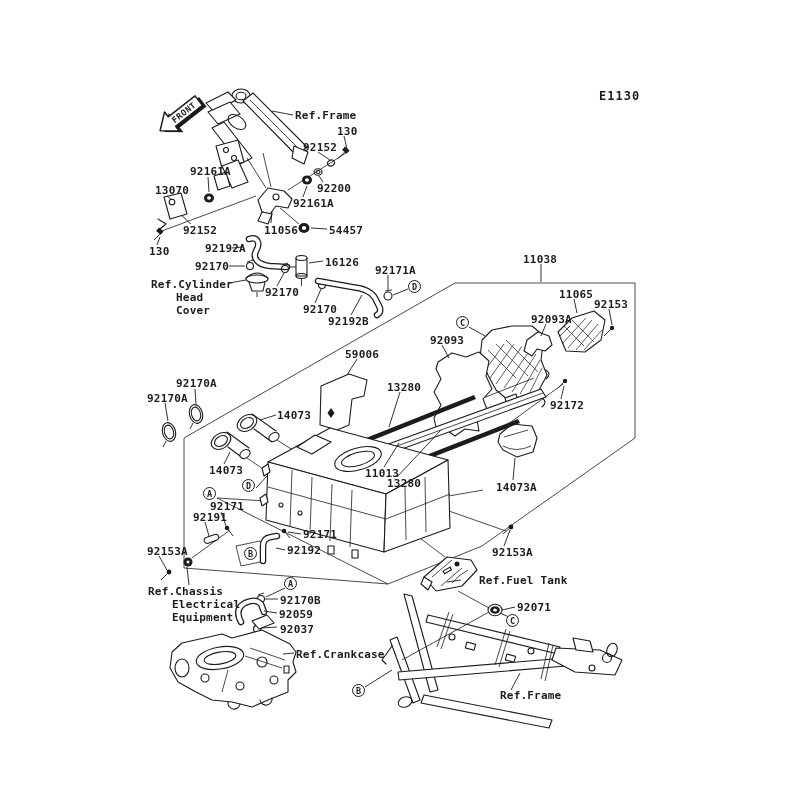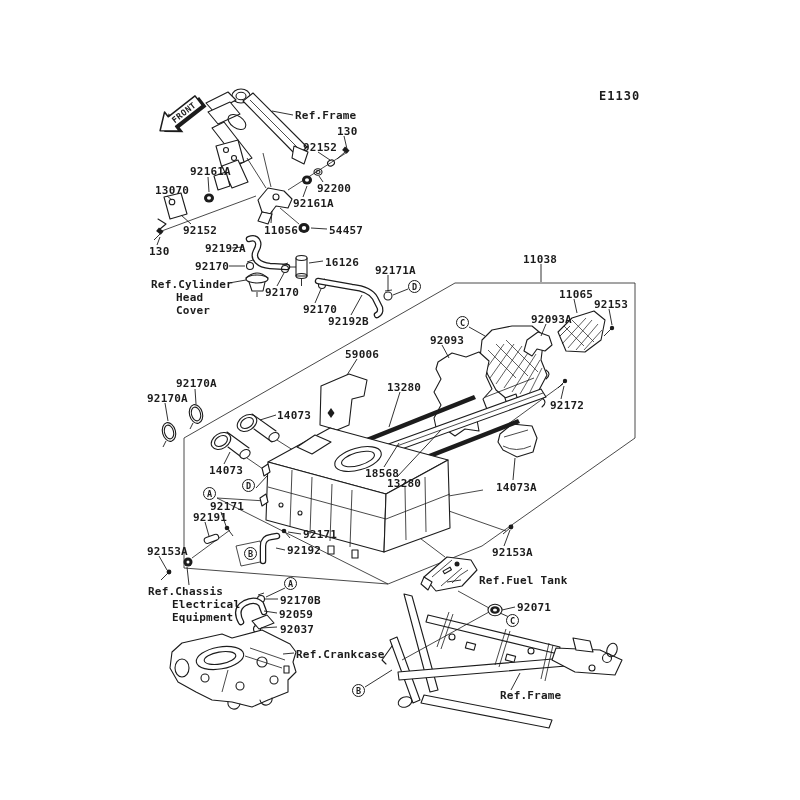--- a/index.html
+++ b/index.html
@@ -417,21 +417,21 @@
       <div class="lbl" style="left: 531px; top: 314px;">92093A</div>
       <div class="lbl" style="left: 430px; top: 335px;">92093</div>
       <div class="lbl" style="left: 345px; top: 349px;">59006</div>
       <div class="lbl" style="left: 387px; top: 382px;">13280</div>
       <div class="lbl" style="left: 550px; top: 400px;">92172</div>
       <div class="lbl" style="left: 176px; top: 378px;">92170A</div>
       <div class="lbl" style="left: 147px; top: 393px;">92170A</div>
       <div class="lbl" style="left: 277px; top: 410px;">14073</div>
       <div class="lbl" style="left: 209px; top: 465px;">14073</div>
       <div class="lbl" style="left: 496px; top: 482px;">14073A</div>
-      <div class="lbl" style="left: 365px; top: 468px;">18568</div>
+      <div class="lbl" style="left: 365px; top: 468px;">11013</div>
       <div class="lbl" style="left: 387px; top: 478px;">13280</div>
       <div class="lbl" style="left: 210px; top: 501px;">92171</div>
       <div class="lbl" style="left: 193px; top: 512px;">92191</div>
       <div class="lbl" style="left: 303px; top: 529px;">92171</div>
       <div class="lbl" style="left: 287px; top: 545px;">92192</div>
       <div class="lbl" style="left: 147px; top: 546px;">92153A</div>
       <div class="lbl" style="left: 148px; top: 586px;">Ref.Chassis</div>
       <div class="lbl" style="left: 172px; top: 599px;">Electrical</div>
       <div class="lbl" style="left: 172px; top: 612px;">Equipment</div>
       <div class="lbl" style="left: 280px; top: 595px;">92170B</div>

